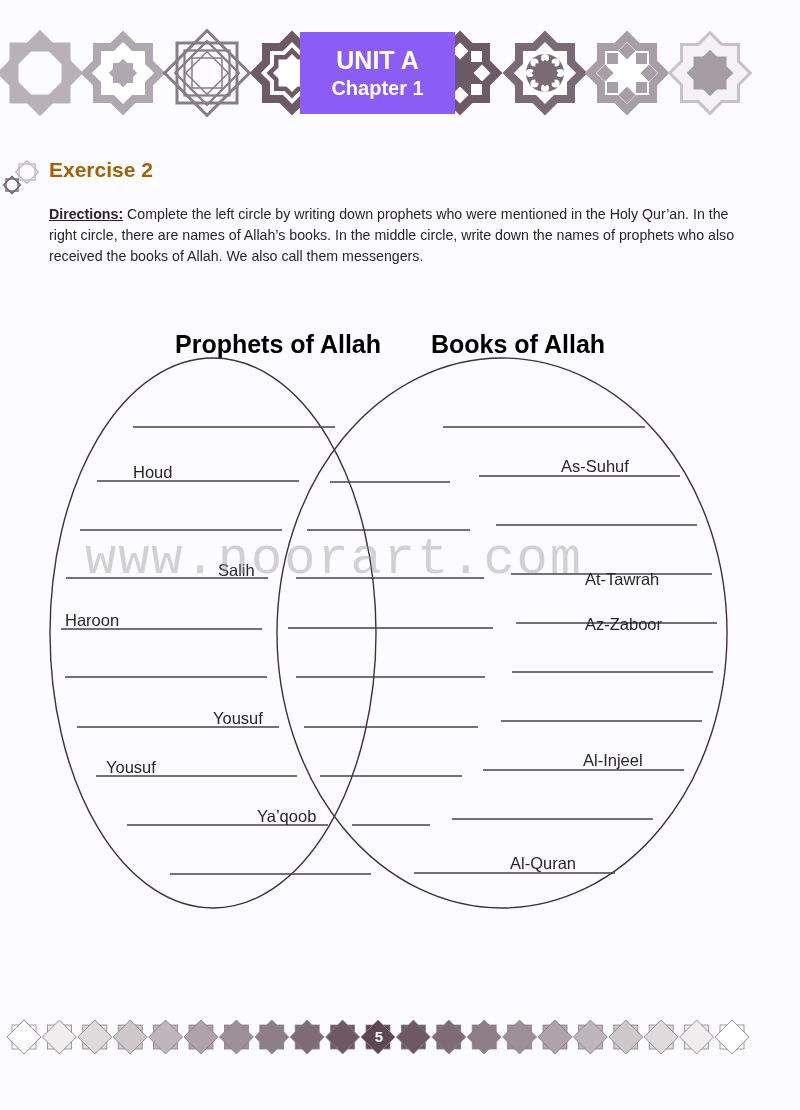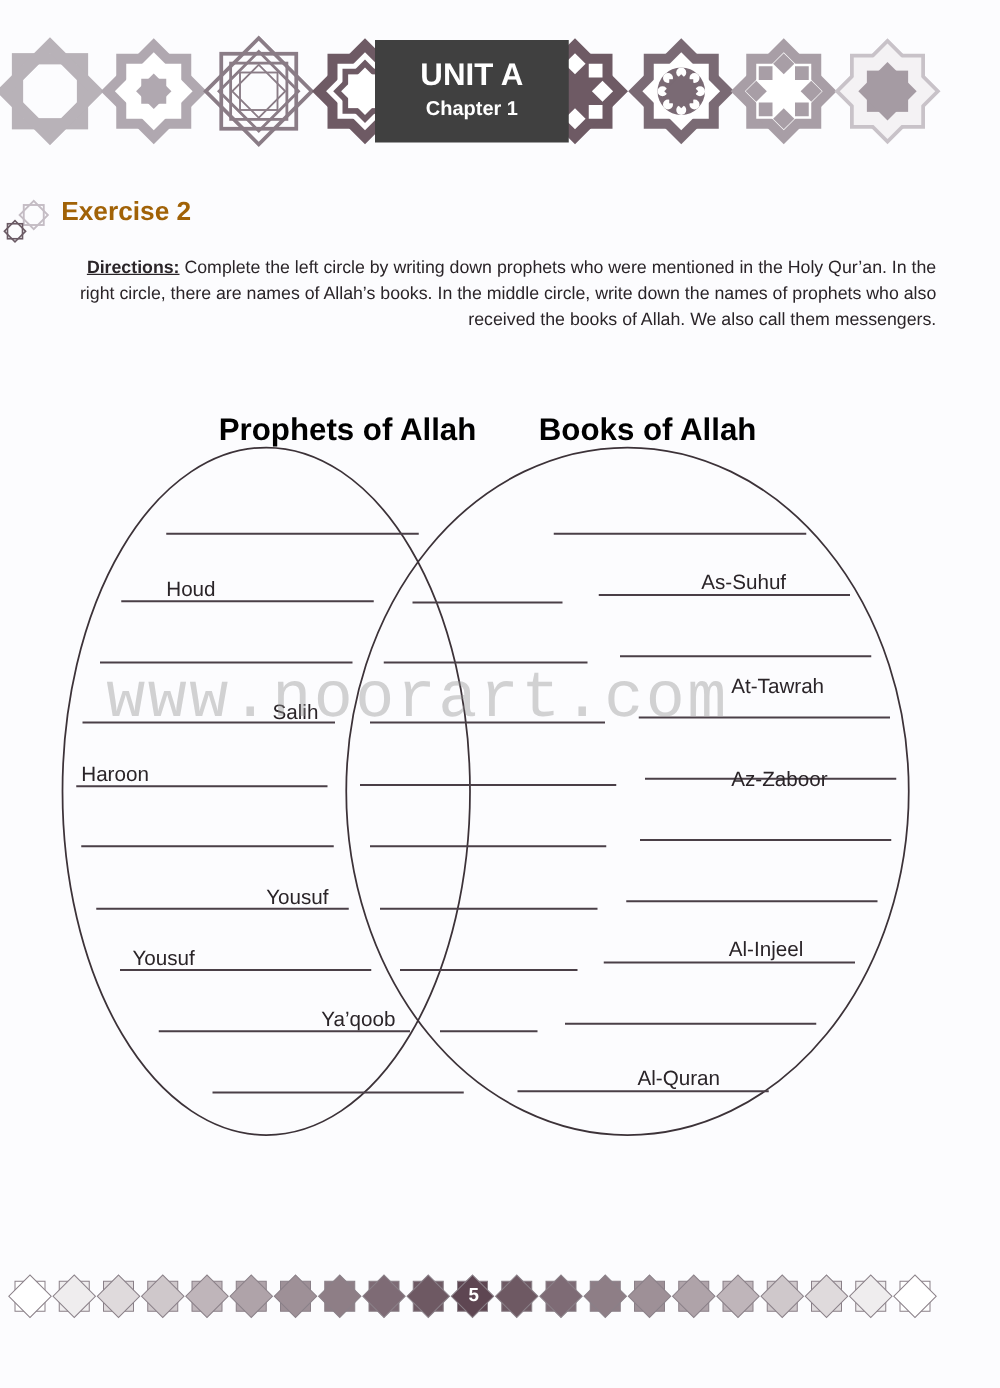--- a/index.html
+++ b/index.html
@@ -6,31 +6,31 @@
   body {
     width: 800px; height: 1110px; position: relative; overflow: hidden;
     background: #fcfcfe;
     font-family: "Liberation Sans", sans-serif;
     color: #2a2428;
   }
   .abs { position: absolute; }
   #header-band { left: 0; top: 28px; width: 800px; height: 90px; }
   .unit-box {
     position: absolute; left: 300px; top: 32px; width: 155px; height: 82px;
-    background: #404040;
+    background: #8b5cf6;
     display: flex; flex-direction: column; align-items: center; justify-content: center;
     color: #ffffff; font-weight: bold;
   }
   .unit-title { font-size: 25px; letter-spacing: 0px; line-height: 30px; }
-  .unit-sub { font-size: 16px; line-height: 26px; }
+  .unit-sub { font-size: 20px; line-height: 26px; }
   .exercise-title {
     left: 49px; top: 158px; font-size: 21px; font-weight: bold; color: #a16207;
   }
   .directions {
-    left: 49px; top: 204px; width: 700px; font-size: 14.2px; line-height: 21px; color: #2a2428; text-align: right;
+    left: 49px; top: 204px; width: 700px; font-size: 14.2px; line-height: 21px; color: #2a2428;
   }
   .directions .lead { font-weight: bold; text-decoration: underline; }
   .circle-title {
     font-size: 25px; font-weight: bold; color: #000000; top: 330px;
   }
   .entry { font-size: 16.5px; color: #2a2428; white-space: nowrap; }
   .watermark {
     left: 0; top: 530px; width: 668px; text-align: center;
     font-family: "Liberation Mono", monospace; font-size: 52px; letter-spacing: 2px;
     color: rgba(150,150,150,0.42); white-space: nowrap;
@@ -217,21 +217,21 @@
 <div id="left-entries">
     <div class="abs entry" style="left: 101px; top: 463px; margin-left: 32px;">Houd</div>
     <div class="abs entry" style="left: 218px; top: 561px;">Salih</div>
     <div class="abs entry" style="left: 65px; top: 611px;">Haroon</div>
     <div class="abs entry" style="left: 213px; top: 709px;">Yousuf</div>
     <div class="abs entry" style="left: 106px; top: 758px;">Yousuf</div>
     <div class="abs entry" style="left: 257px; top: 807px;">Ya’qoob</div>
   </div>
 <div id="right-entries">
     <div class="abs entry" style="left: 561px; top: 457px;">As-Suhuf</div>
-    <div class="abs entry" style="left: 585px; top: 540px;">At-Tawrah</div>
+    <div class="abs entry" style="left: 585px; top: 570px;">At-Tawrah</div>
     <div class="abs entry" style="left: 585px; top: 615px;">Az-Zaboor</div>
     <div class="abs entry" style="left: 583px; top: 751px;">Al-Injeel</div>
     <div class="abs entry" style="left: 510px; top: 854px;">Al-Quran</div>
   </div>
 
 <div class="abs watermark">www.noorart.com</div>
 
 <svg id="footer-band" class="abs" viewBox="0 0 800 45" width="800" height="45">
     <g transform="translate(24,22)">
       <rect x="-12" y="-12" width="24" height="24" fill="rgb(255,255,255)" stroke="#8a8088" stroke-width="0.8"></rect>

